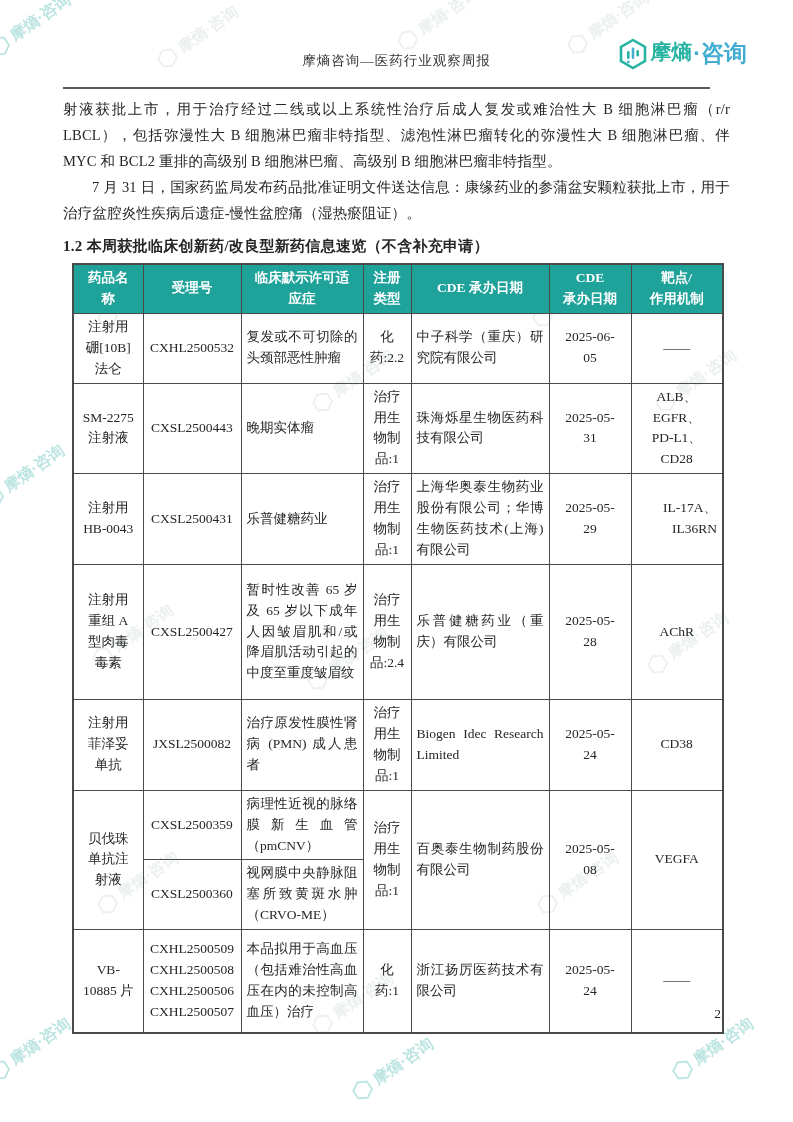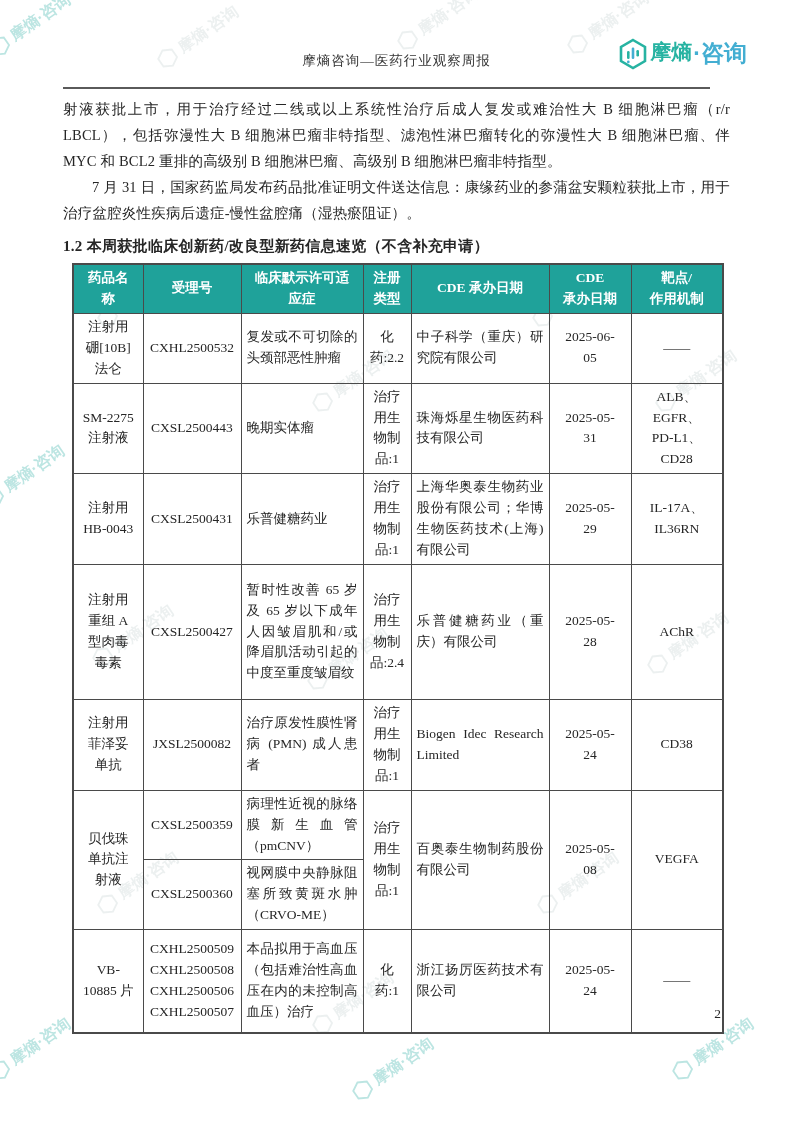--- a/index.html
+++ b/index.html
@@ -267,21 +267,21 @@
 HB-0043</td>
           <td>CXSL2500431</td>
           <td class="lft">乐普健糖药业</td>
           <td>治疗
 用生
 物制
 品:1</td>
           <td class="lft">上海华奥泰生物药业股份有限公司；华博生物医药技术(上海)有限公司</td>
           <td>2025-05-
 29</td>
-          <td style="text-align:center">IL-17A、
+          <td style="text-align:right">IL-17A、
 IL36RN</td>
         </tr>
         <tr class="h4">
           <td>注射用
 重组 A
 型肉毒
 毒素</td>
           <td>CXSL2500427</td>
           <td class="lft">暂时性改善 65 岁及 65 岁以下成年人因皱眉肌和/或降眉肌活动引起的中度至重度皱眉纹</td>
           <td>治疗

